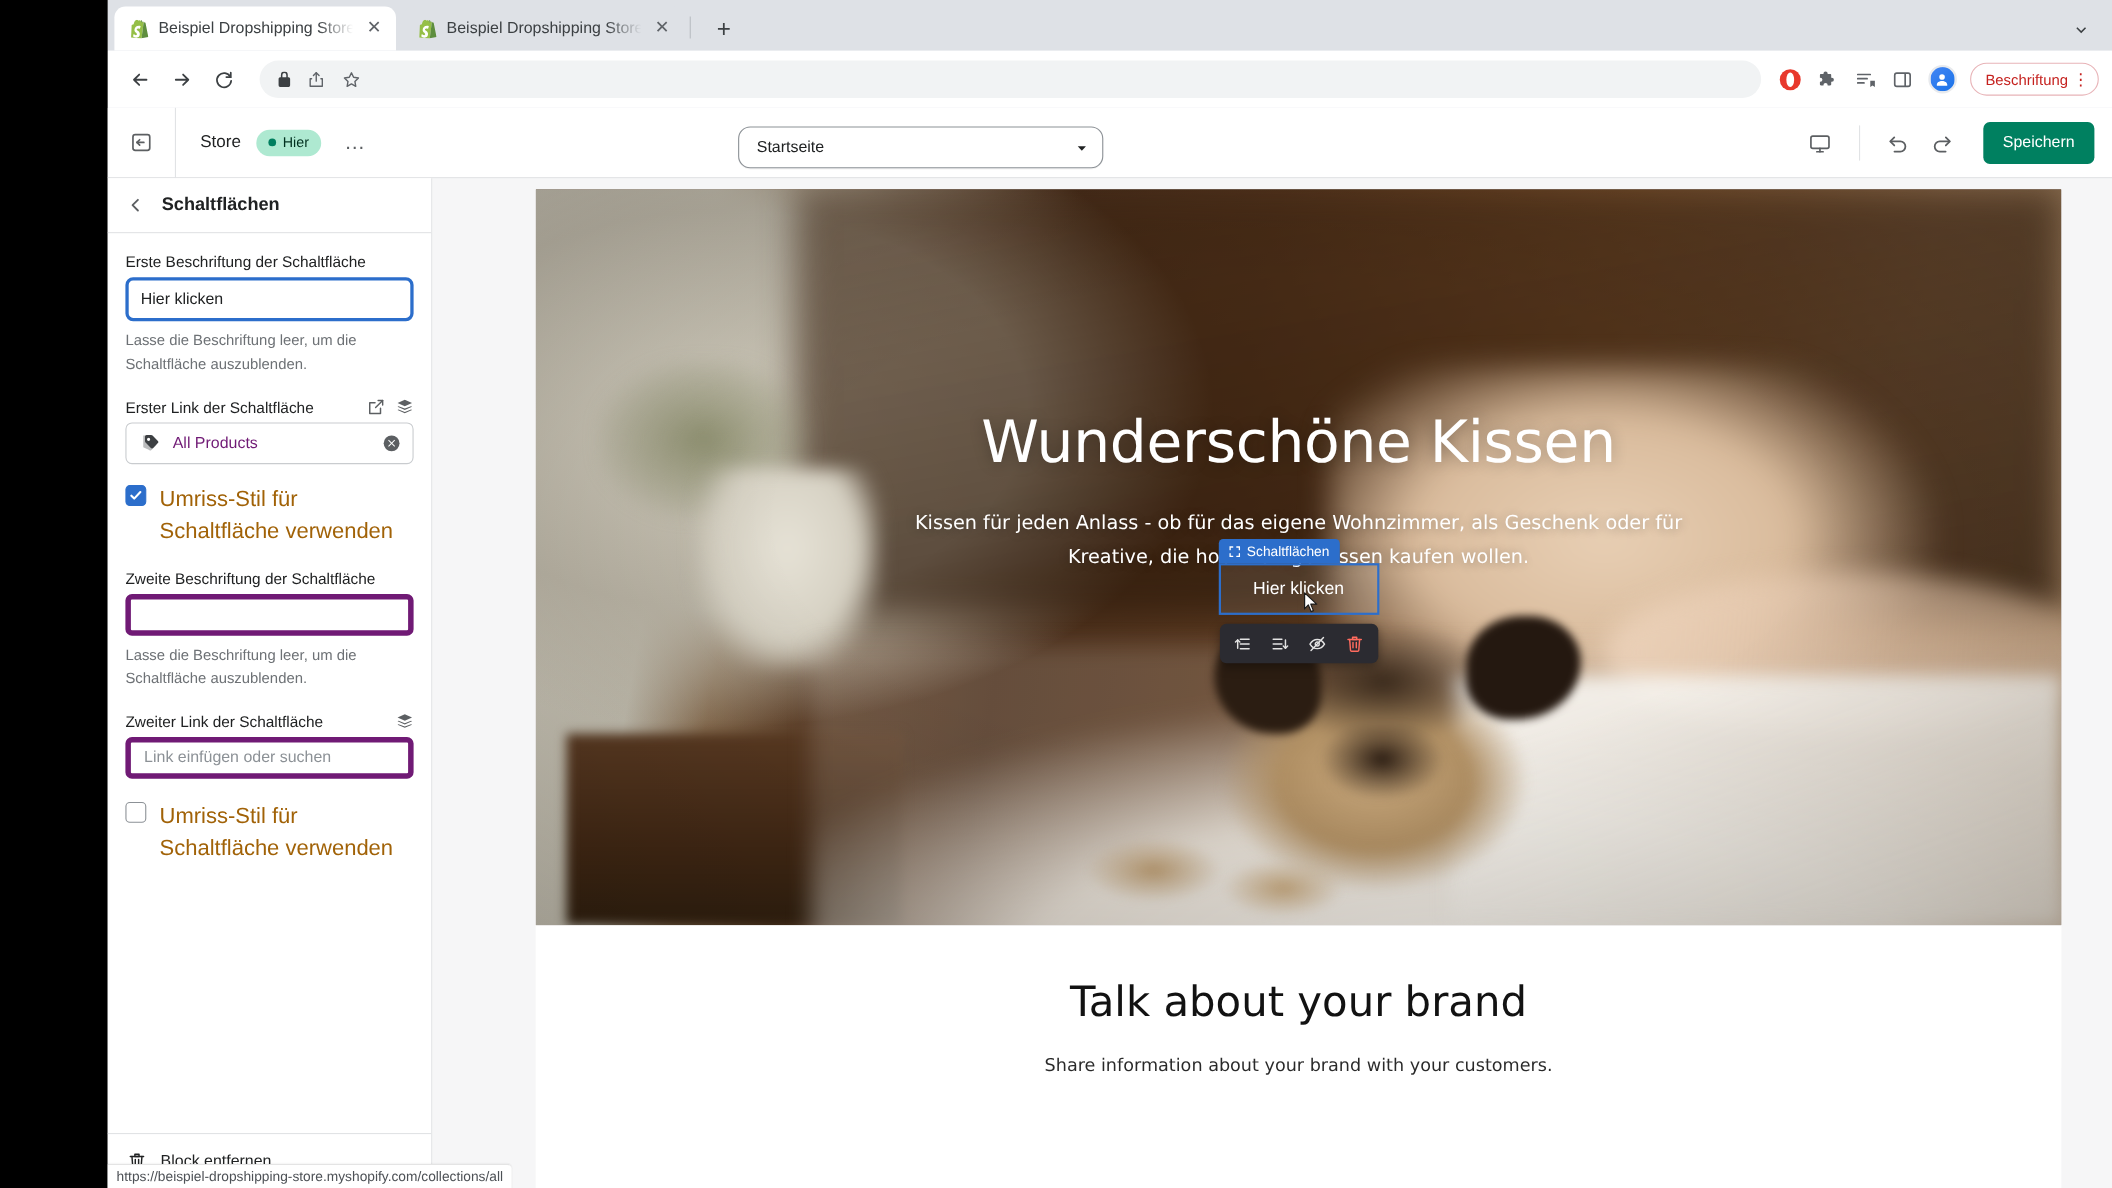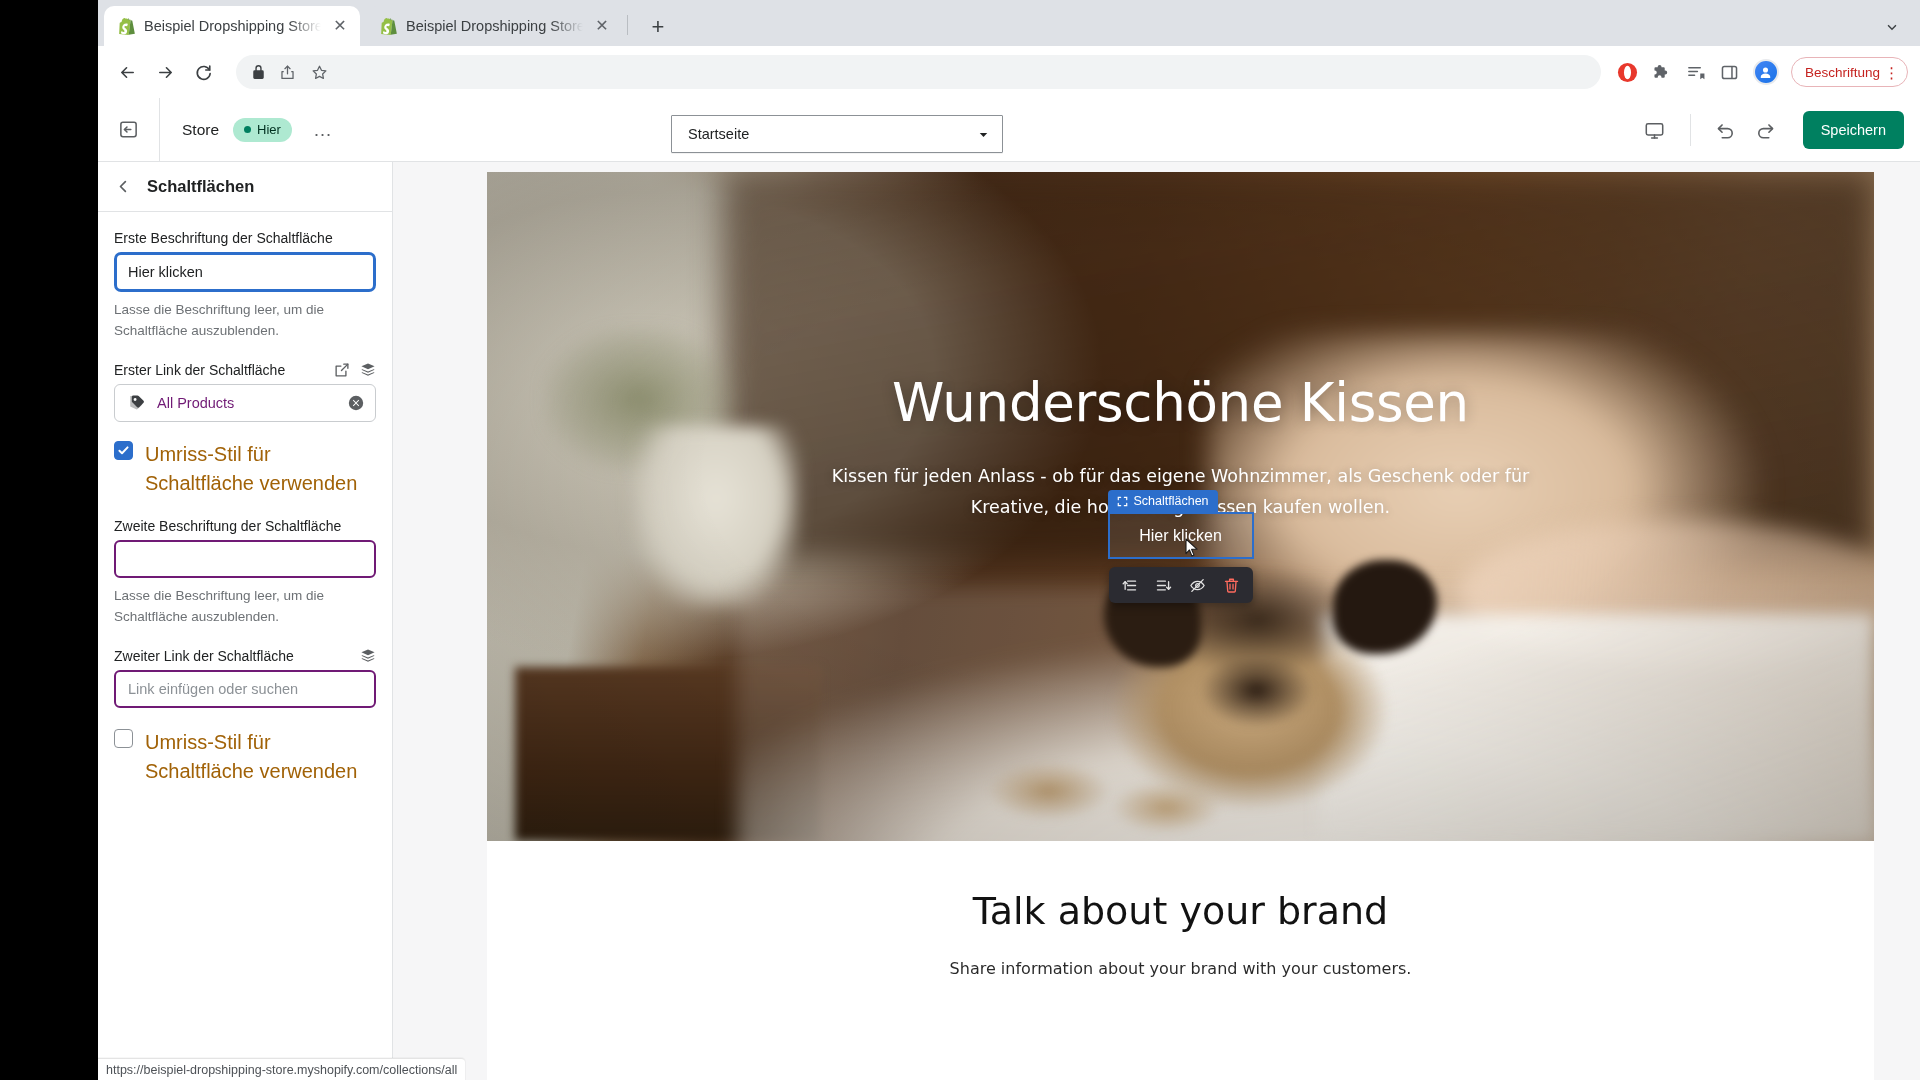--- a/index.html
+++ b/index.html
@@ -115,21 +115,21 @@
     font-size: 13px; color: #00301f;
   }
   .live-dot { width: 7px; height: 7px; border-radius: 50%; background: #007f5f; }
   .ed-more {
     margin-left: 16px; width: 30px; height: 30px; border-radius: 6px;
     display: flex; align-items: center; justify-content: center;
     font-size: 19px; color: #5c5f62; letter-spacing: 1px; line-height: 0.4;
   }
   .page-select {
     position: absolute; left: 573px; top: 17px; width: 332px; height: 38px;
-    background: #fff; border: 1px solid #8c9196; border-radius: 1px;
+    background: #fff; border: 1px solid #8c9196; border-radius: 11px;
     display: flex; align-items: center; padding: 0 12px 0 16px;
     font-size: 14.5px; color: #202223; box-shadow: 0 1px 0 rgba(0,0,0,.05);
   }
   .page-select span:first-child { flex: 1; }
   .inspect-btn {
     position: absolute; left: 923px; top: 118px; width: 36px; height: 36px;
     border-radius: 6px; background: #e8f0fb; border: 1px solid #b3ccf0;
     display: flex; align-items: center; justify-content: center; color: #2c6ecb;
   }
   .ed-right {
@@ -161,21 +161,21 @@
   .sb-title { font-size: 16.5px; color: #202223; font-weight: 600; }
   .sb-body { flex: 1; overflow: hidden; padding: 18px 16px 0 16px; }
   .field { margin-bottom: 4px; }
   .field-label {
     font-size: 14px; color: #202223; margin-bottom: 6px;
     display: flex; align-items: center; white-space: nowrap;
   }
   .field-label .lbl-text { flex: 1; overflow: hidden; }
   .label-icons { display: flex; gap: 10px; color: #5c5f62; padding-left: 8px; }
   .txt-input {
-    width: 100%; height: 38px; border: 2px solid #701a75; border-radius: 6px;
+    width: 100%; height: 38px; border: 5px solid #701a75; border-radius: 6px;
     background: #fff; font-size: 14.5px; color: #202223;
     display: flex; align-items: center; padding: 0 12px;
   }
   .txt-input.focused {
     border: 2px solid #2c6ecb; outline: 2px solid #2c6ecb; outline-offset: -3px;
     border-radius: 7px; height: 40px;
   }
   .txt-input .ph { color: #8c9196; }
   .help-text {
     font-size: 13.5px; color: #6d7175; line-height: 1.55;
@@ -645,20 +645,31 @@
           </div>
         </div>
 
         <div class="chk-row" style="margin-top:20px">
           <span class="chk off"></span>
           <span class="chk-label">Umriss-Stil für Schaltfläche verwenden</span>
         </div>
 
       </div>
 
+      <div class="sb-foot">
+        <span>
+          <svg width="17" height="17" viewBox="0 0 18 18" fill="none" stroke="#202223" stroke-width="1.4" stroke-linecap="round" stroke-linejoin="round">
+                <path d="M2.6 4.6h12.8"></path>
+                <path d="M7 2.4h4v2.2H7z"></path>
+                <path d="M4.2 4.6l.8 10.4a1 1 0 0 0 1 .9h6a1 1 0 0 0 1-.9l.8-10.4"></path>
+                <path d="M7.4 7.6v5M10.6 7.6v5"></path>
+              </svg>
+        </span>
+        <span class="sb-foot-label">Block entfernen</span>
+      </div>
     </div>
 
     <div class="preview">
       <div class="preview-frame">
 
         <div class="hero">
           <div class="hero-bg">
             <div class="bg-wall"></div>
             <div class="bg-headboard"></div>
             <div class="bg-plant"></div>

